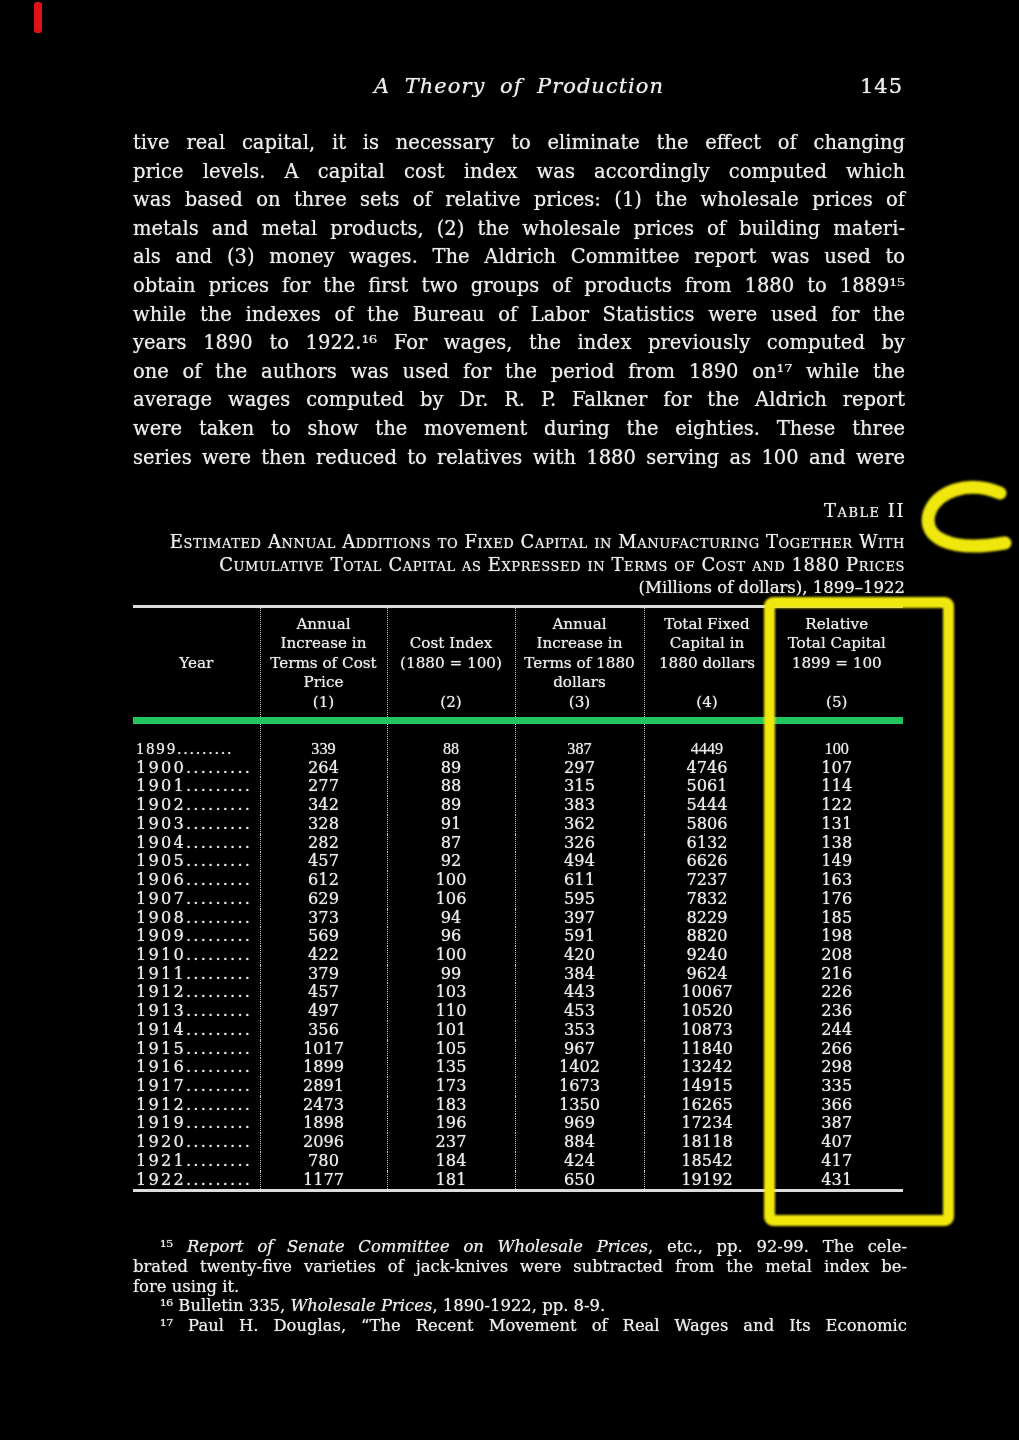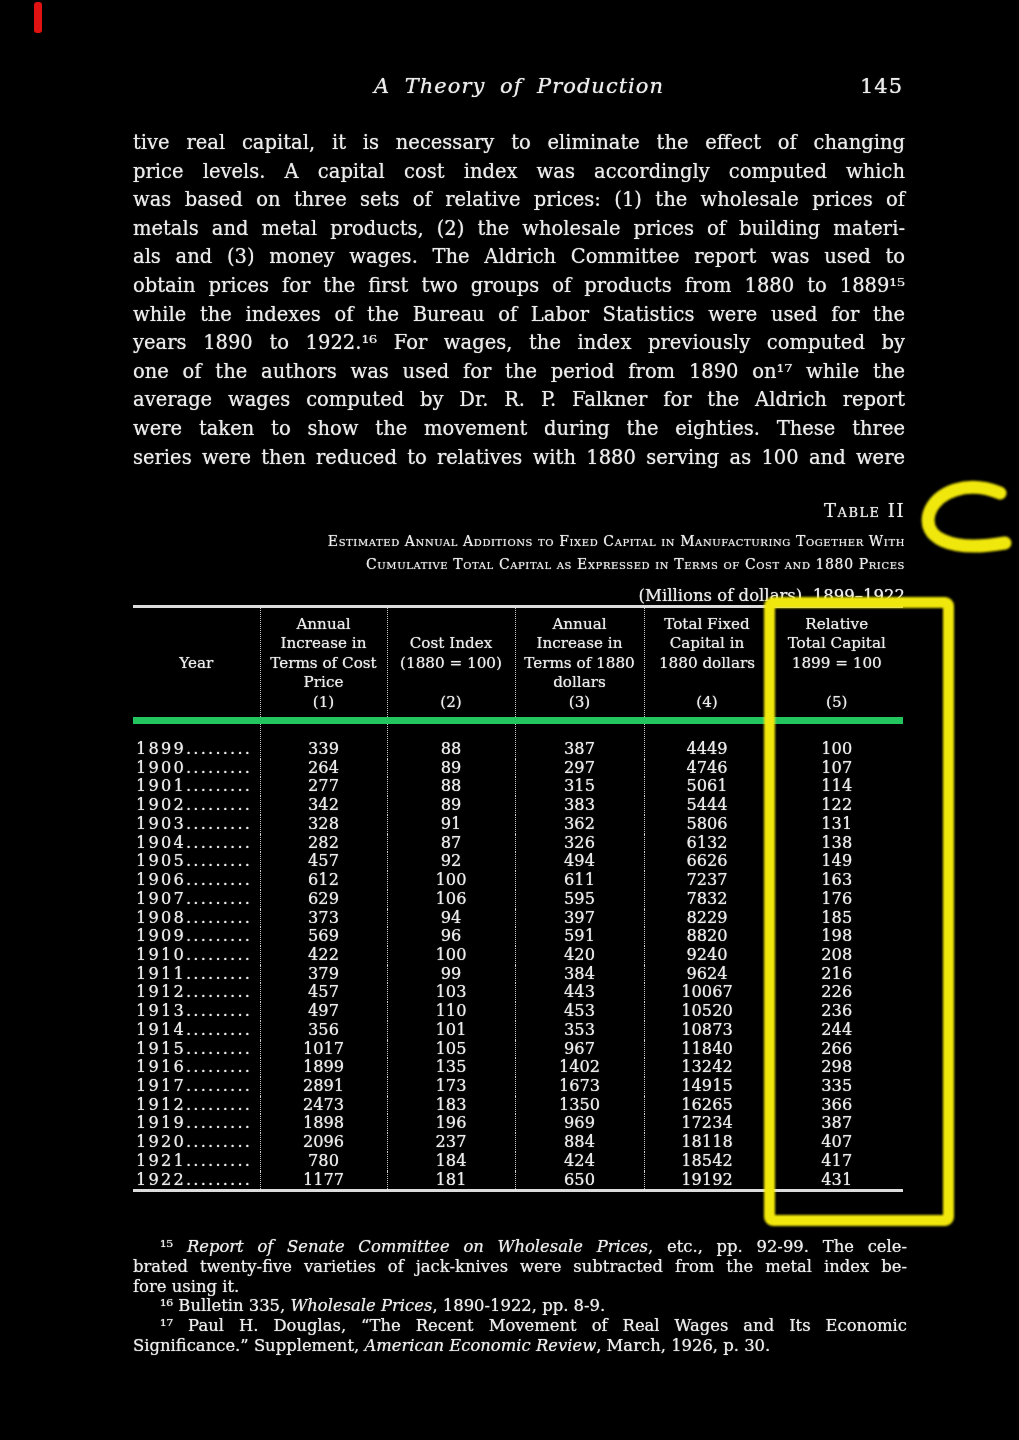--- a/index.html
+++ b/index.html
@@ -13,33 +13,33 @@
               word-spacing:7px;letter-spacing:1px;text-shadow:0 0 1px #cfcfcf;}
   #page-number{right:2px;top:0;font-size:21px;letter-spacing:1px;text-shadow:0 0 1px #cfcfcf;}
 
   
   #body-paragraph{left:133px;top:129px;width:772px;font-size:19.5px;line-height:28.6px;}
   .pline{text-align:justify;text-align-last:justify;white-space:nowrap;text-shadow:0 0 1px #bdbdbd;}
 
   
   #caption-block{left:133px;top:500px;width:772px;text-align:right;}
   #table-caption-label{font-variant:small-caps;font-size:18px;letter-spacing:1.5px;margin-bottom:9px;text-shadow:0 0 1px #bdbdbd;}
-  .caption-line{font-variant:small-caps;font-size:14px;line-height:23px;letter-spacing:.6px;text-shadow:0 0 1px #bdbdbd;}
-  #table-caption-units{font-size:16.5px;margin-top:10px;text-shadow:0 0 1px #bdbdbd;}
+  .caption-line{font-variant:small-caps;font-size:18px;line-height:23px;letter-spacing:.6px;text-shadow:0 0 1px #bdbdbd;}
+  #table-caption-units{font-size:16.5px;margin-top:2px;text-shadow:0 0 1px #bdbdbd;}
 
   
   #data-table{left:133px;top:605px;width:770px;border-collapse:collapse;table-layout:fixed;
               border-top:3px solid #dcdcdc;border-bottom:3px solid #dcdcdc;}
   #data-table th{font-weight:normal;font-size:15.2px;line-height:19.4px;white-space:pre-line;
                  text-align:center;vertical-align:middle;padding:7px 2px 5px 2px;
                  border-bottom:7px solid #22c55e;text-shadow:0 0 1px #bdbdbd;}
   #data-table th + th, #data-table td + td{border-left:1px dotted rgba(235,235,235,.85);}
   #data-table td{font-size:16.2px;height:18.72px;line-height:18.72px;padding:0;
                  text-align:center;text-shadow:0 0 1px #bdbdbd;}
-  #data-table tbody tr:first-child td{padding-top:16px;}
+  #data-table tbody tr:first-child td{padding-top:16px;font-family:Liberation Serif, serif;}
   #data-table td.yearcell{text-align:left;padding-left:3px;letter-spacing:2.2px;}
 
   
   #footnotes{left:133px;top:1237px;width:774px;font-size:16.4px;line-height:19.8px;}
   .fline{white-space:nowrap;text-shadow:0 0 1px #bdbdbd;}
   .fline.just{white-space:normal;text-align:justify;text-align-last:justify;}
   .fline.indent{text-indent:27px;}
   .it{font-style:italic;}
 
   
@@ -312,20 +312,19 @@
       </tr>
     </tbody>
 </table>
 
 <div class="abs" id="footnotes">
     <div class="fline indent just"><span>¹⁵ </span><span class="it">Report of Senate Committee on Wholesale Prices</span><span>, etc., pp. 92-99.  The cele-</span></div>
     <div class="fline just"><span>brated twenty-five varieties of jack-knives were subtracted from the metal index be-</span></div>
     <div class="fline"><span>fore using it.</span></div>
     <div class="fline indent"><span>¹⁶ Bulletin 335, </span><span class="it">Wholesale Prices</span><span>, 1890-1922, pp. 8-9.</span></div>
     <div class="fline indent just"><span>¹⁷ Paul H. Douglas, “The Recent Movement of Real Wages and Its Economic</span></div>
-    <div class="fline"><span>Significance.”  Supplement, </span><span class="it">American Economic Review</span><span>, March, 1926, p. 30.</span></div>
   </div>
 
 <div class="abs" id="highlight-rect" style="border-color: rgb(240, 231, 12);"></div>
 <svg class="abs" id="c-mark" viewBox="0 0 102 94" xmlns="http://www.w3.org/2000/svg">
   <path id="c-mark-path" d="M84 15 C52 2 20 13 13 36 C7 58 31 75 89 65" fill="none" stroke="#f0e70c" stroke-width="13" stroke-linecap="round"></path>
 </svg>
 <div class="abs" id="red-tick" style="background: rgb(224, 18, 18);"></div>
 
 </body></html>

